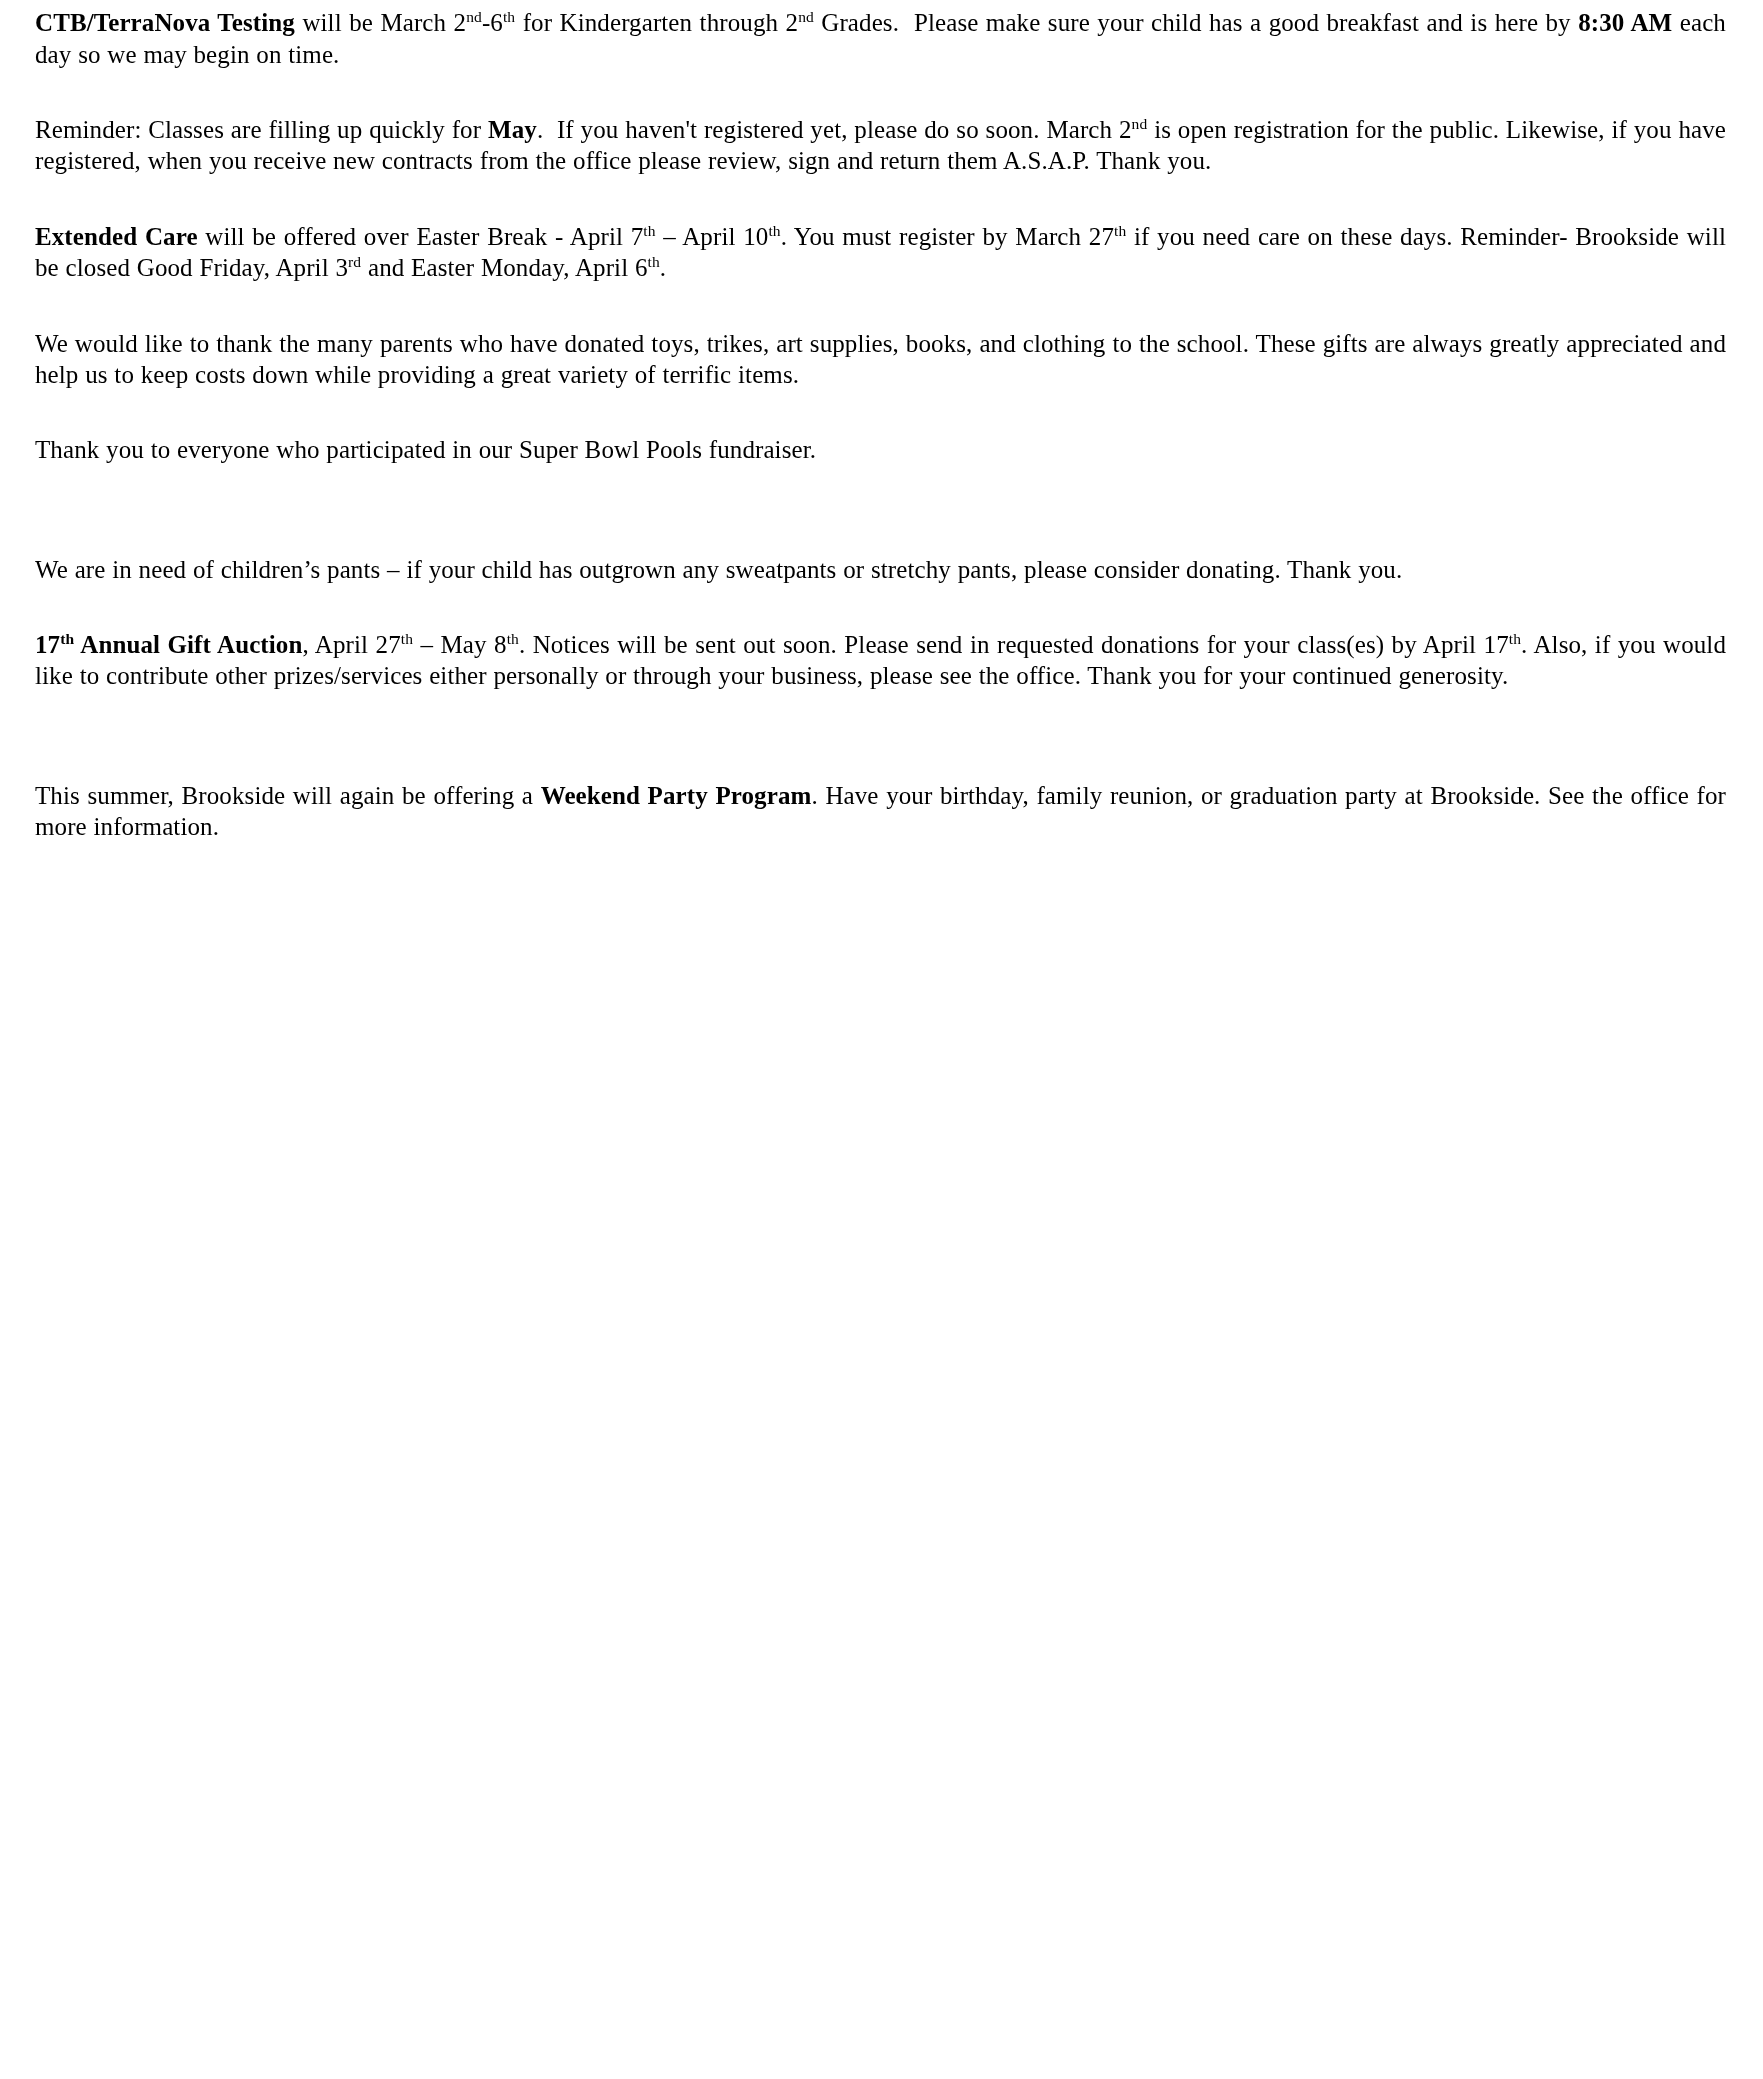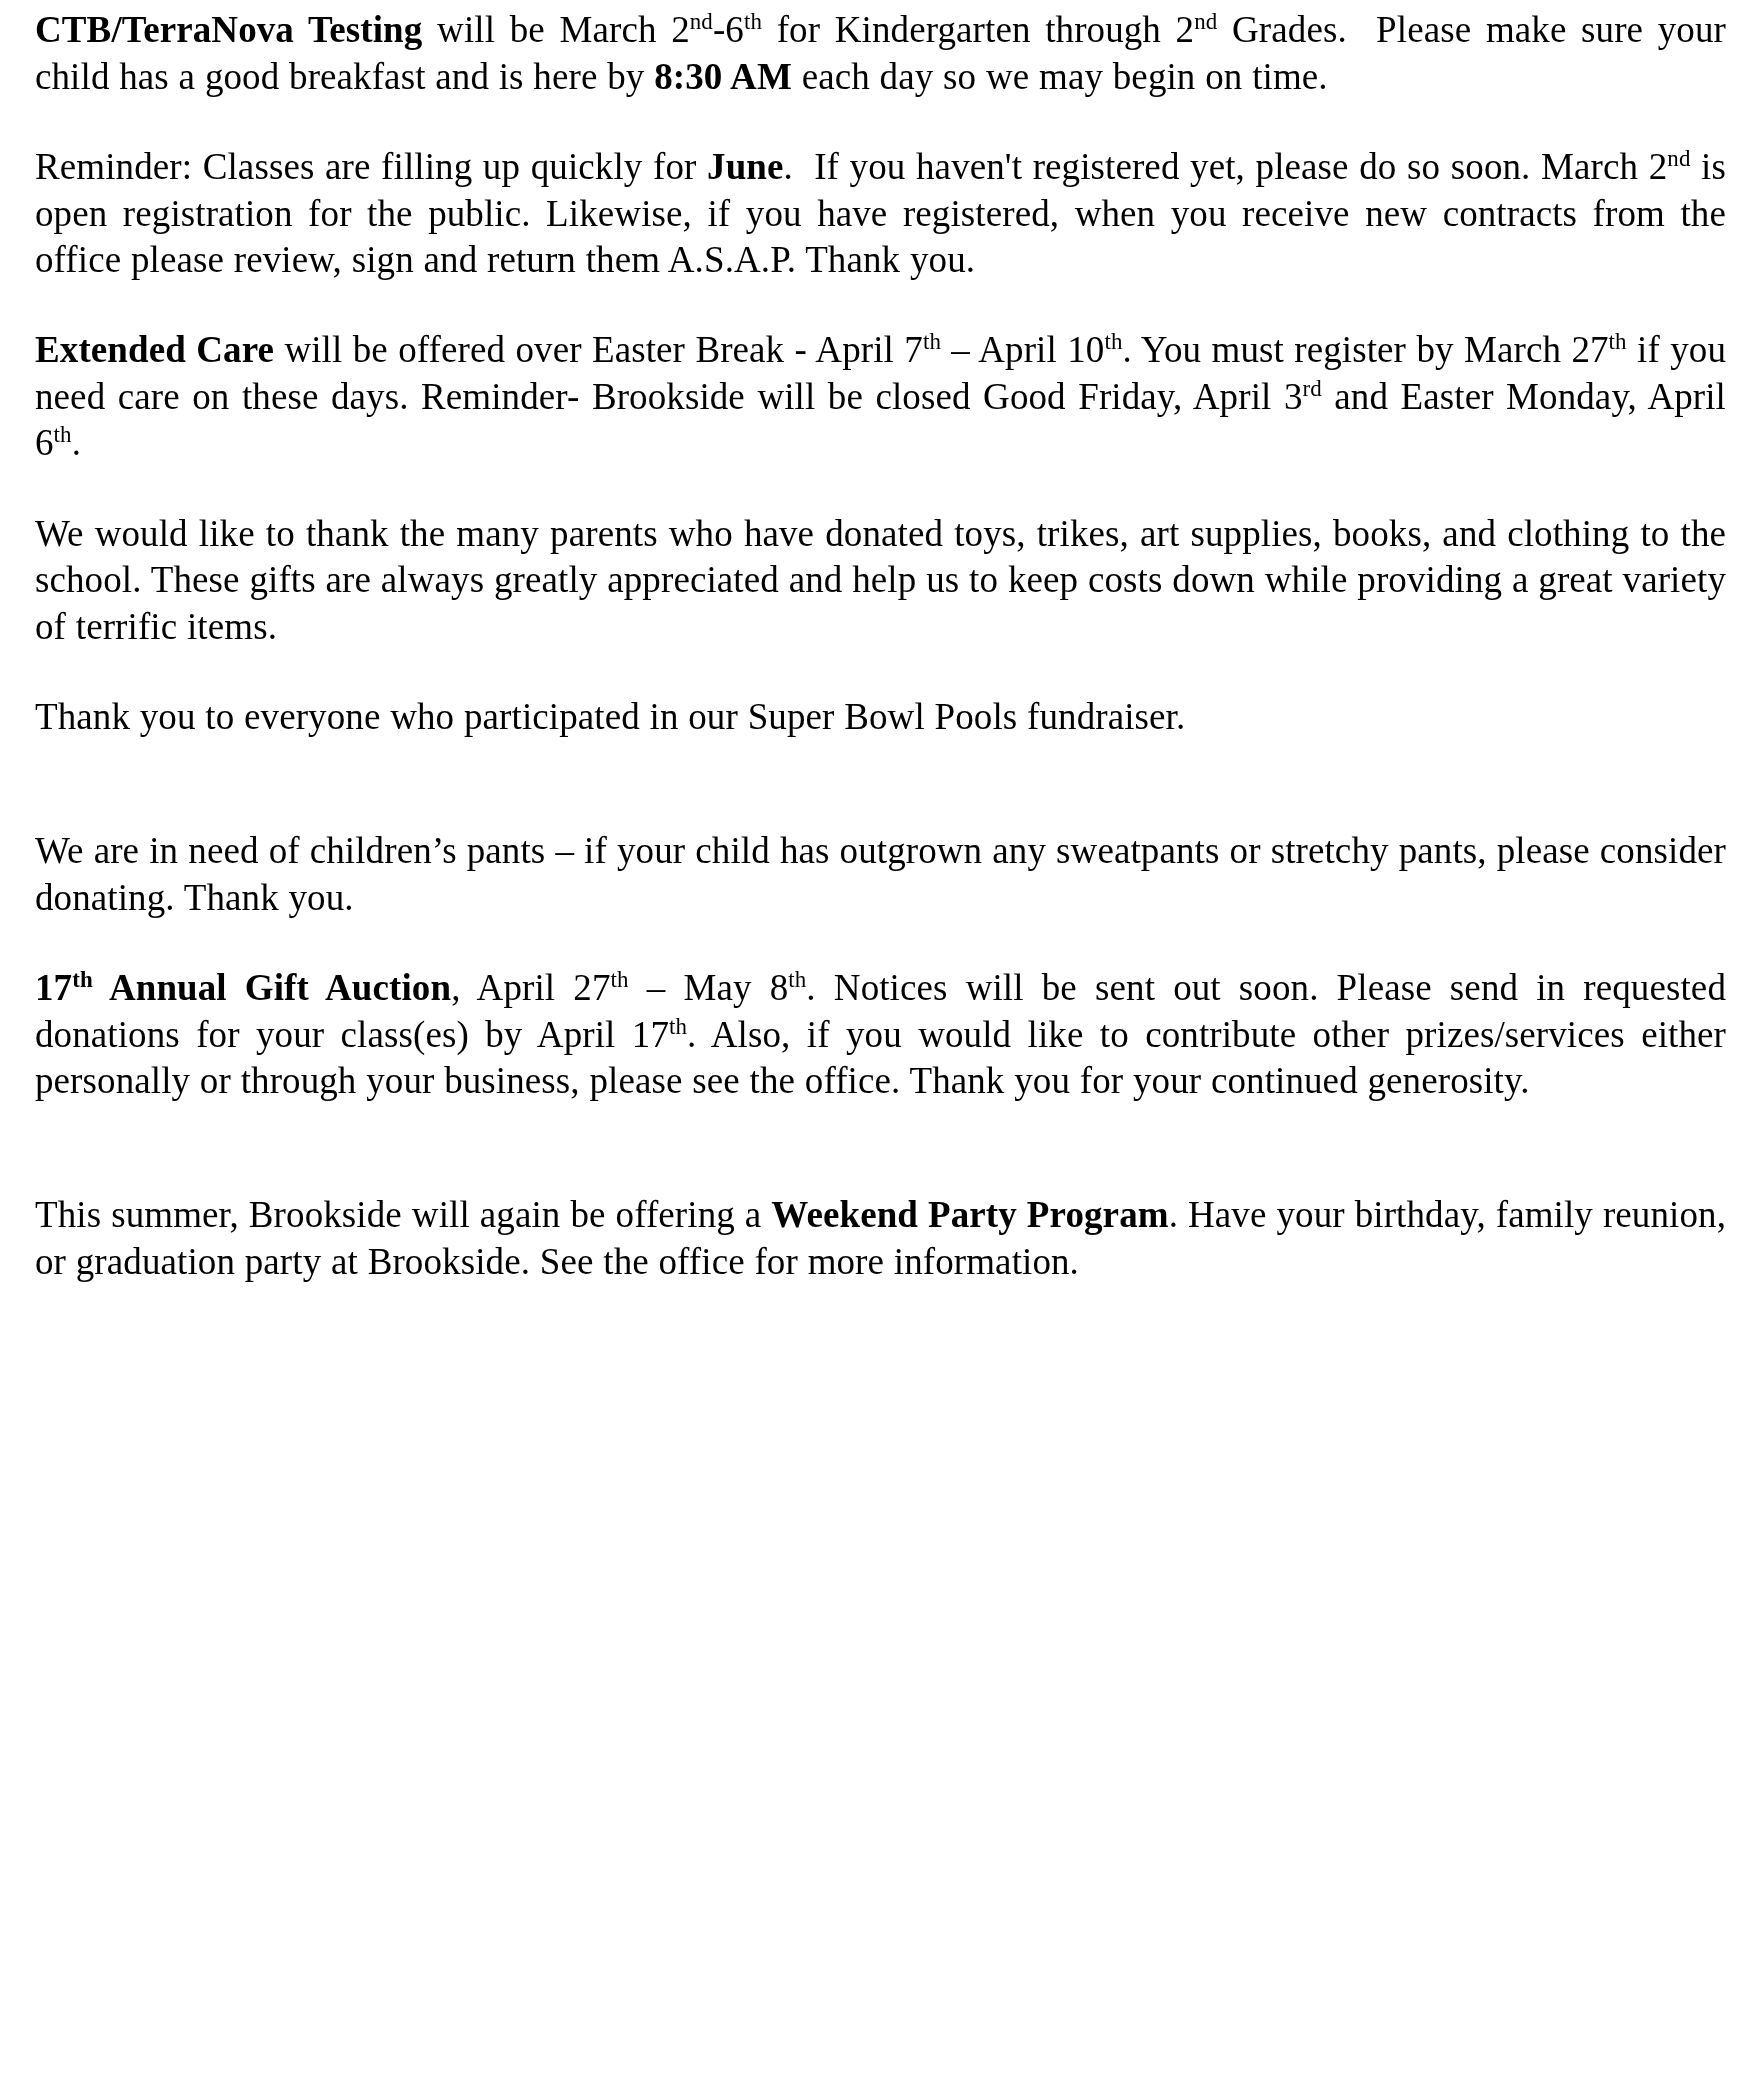--- a/index.html
+++ b/index.html
@@ -17,21 +17,21 @@
   }
   .page {
     box-sizing: border-box;
     width: 1763px;
     height: 2079px;
     background: #ffffff;
     padding: 7.3px 37px 0 35px;
     overflow: hidden;
   }
   .doc-body {
-    font-size: 37px;
+    font-size: 25px;
     line-height: 1.255;
     text-align: justify;
     text-justify: inter-word;
     letter-spacing: 0.1px;
     word-spacing: 0.4px;
   }
   p.para {
     margin: 0 0 0 0;
     padding: 0;
     text-align: justify;
@@ -55,21 +55,21 @@
 </head>
 <body>
 
 <div class="page">
   <div class="doc-body">
 
     <p class="para"><b>CTB/TerraNova Testing</b> will be March 2<sup>nd</sup>-6<sup>th</sup> for Kindergarten through 2<sup>nd</sup> Grades.&nbsp; Please make sure your child has a good breakfast and is here by <b>8:30 AM</b> each day so we may begin on time.</p>
 
     <p class="spacer">&nbsp;</p>
 
-    <p class="para">Reminder: Classes are filling up quickly for <b>June</b>.&nbsp; If you haven't registered yet, please do so soon. March 2<sup>nd</sup> is open registration for the public. Likewise, if you have registered, when you receive new contracts from the office please review, sign and return them A.S.A.P. Thank you.</p>
+    <p class="para">Reminder: Classes are filling up quickly for <b>May</b>.&nbsp; If you haven't registered yet, please do so soon. March 2<sup>nd</sup> is open registration for the public. Likewise, if you have registered, when you receive new contracts from the office please review, sign and return them A.S.A.P. Thank you.</p>
 
     <p class="spacer">&nbsp;</p>
 
     <p class="para"><b>Extended Care</b> will be offered over Easter Break - April 7<sup>th</sup> – April 10<sup>th</sup>. You must register by March 27<sup>th</sup> if you need care on these days. Reminder- Brookside will be closed Good Friday, April 3<sup>rd</sup> and Easter Monday, April 6<sup>th</sup>.</p>
 
     <p class="spacer">&nbsp;</p>
 
     <p class="para">We would like to thank the many parents who have donated toys, trikes, art supplies, books, and clothing to the school.  These gifts are always greatly appreciated and help us to keep costs down while providing a great variety of terrific items.</p>
 
     <p class="spacer">&nbsp;</p>

